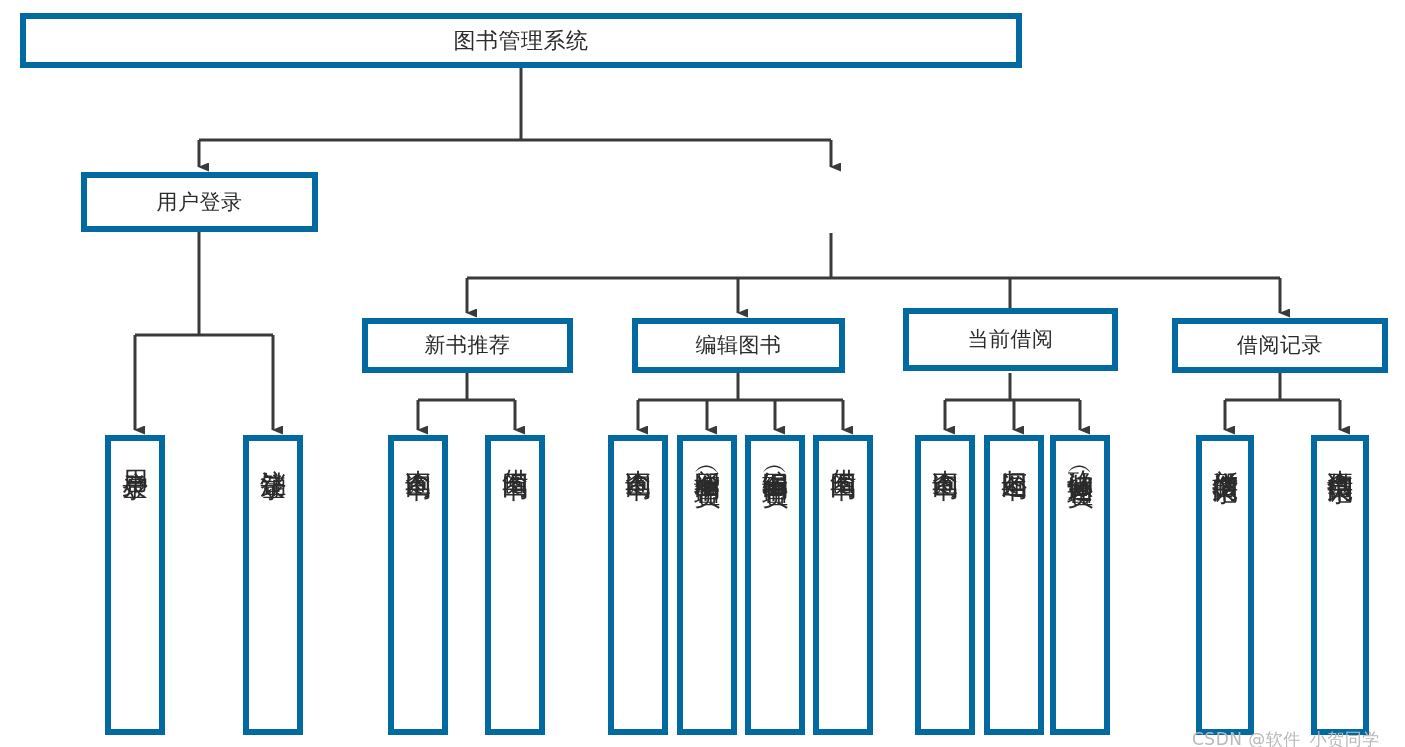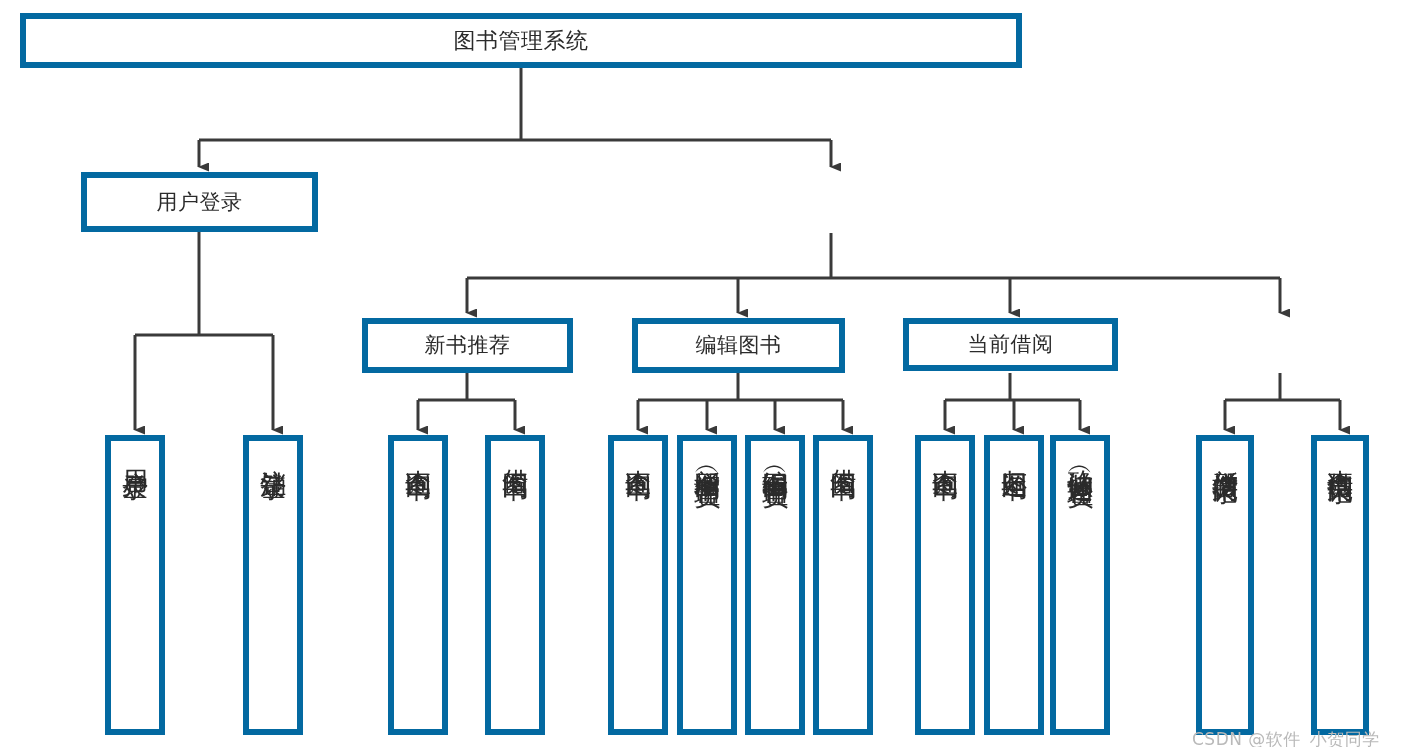--- a/index.html
+++ b/index.html
@@ -138,22 +138,25 @@
   <div class="node horiz" style="left:81px; top:172px; width:237px; height:60px;">
     <span class="label">用户登录</span>
   </div>
 
   <div class="node horiz" style="left:362px; top:318px; width:211px; height:55px;">
     <span class="label">新书推荐</span>
   </div>
   <div class="node horiz" style="left:632px; top:318px; width:213px; height:55px;">
     <span class="label">编辑图书</span>
   </div>
-  <div class="node horiz" style="left:903px; top:318px; width:215px; height:53px;">
+  <div class="node horiz" style="left:903px; top:308px; width:215px; height:63px;">
     <span class="label">当前借阅</span>
+  </div>
+  <div class="node horiz" style="left:1172px; top:318px; width:216px; height:55px;">
+    <span class="label">借阅记录</span>
   </div>
 
   <div class="node vert" style="left:105px; top:435px; width:60px; height:300px;">
     <span class="label">用户登录</span>
   </div>
   <div class="node vert" style="left:243px; top:435px; width:60px; height:300px;">
     <span class="label">注销登录</span>
   </div>
 
   <div class="node vert" style="left:388px; top:435px; width:60px; height:300px;">

